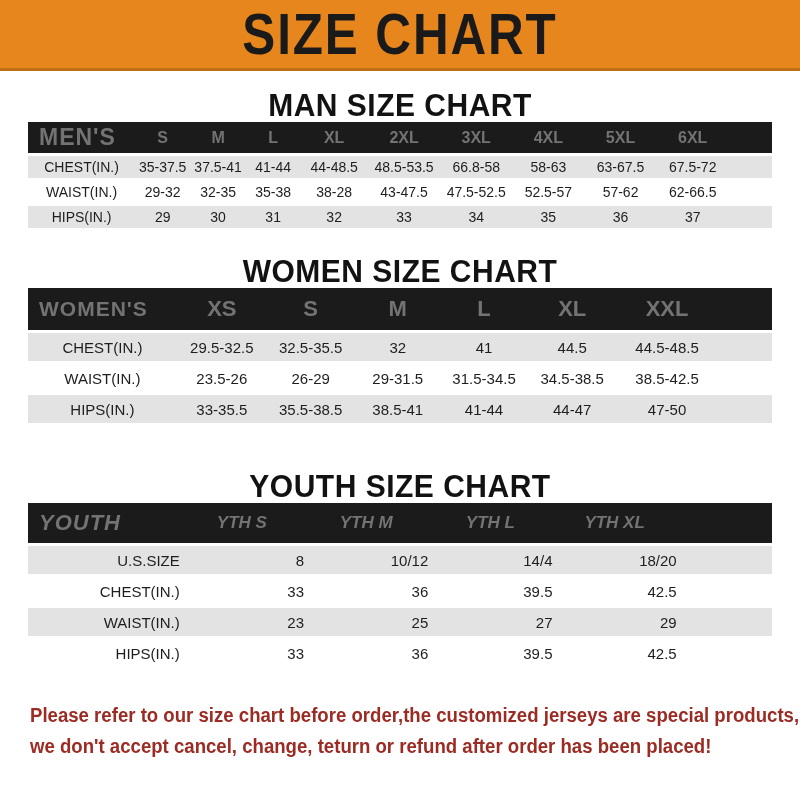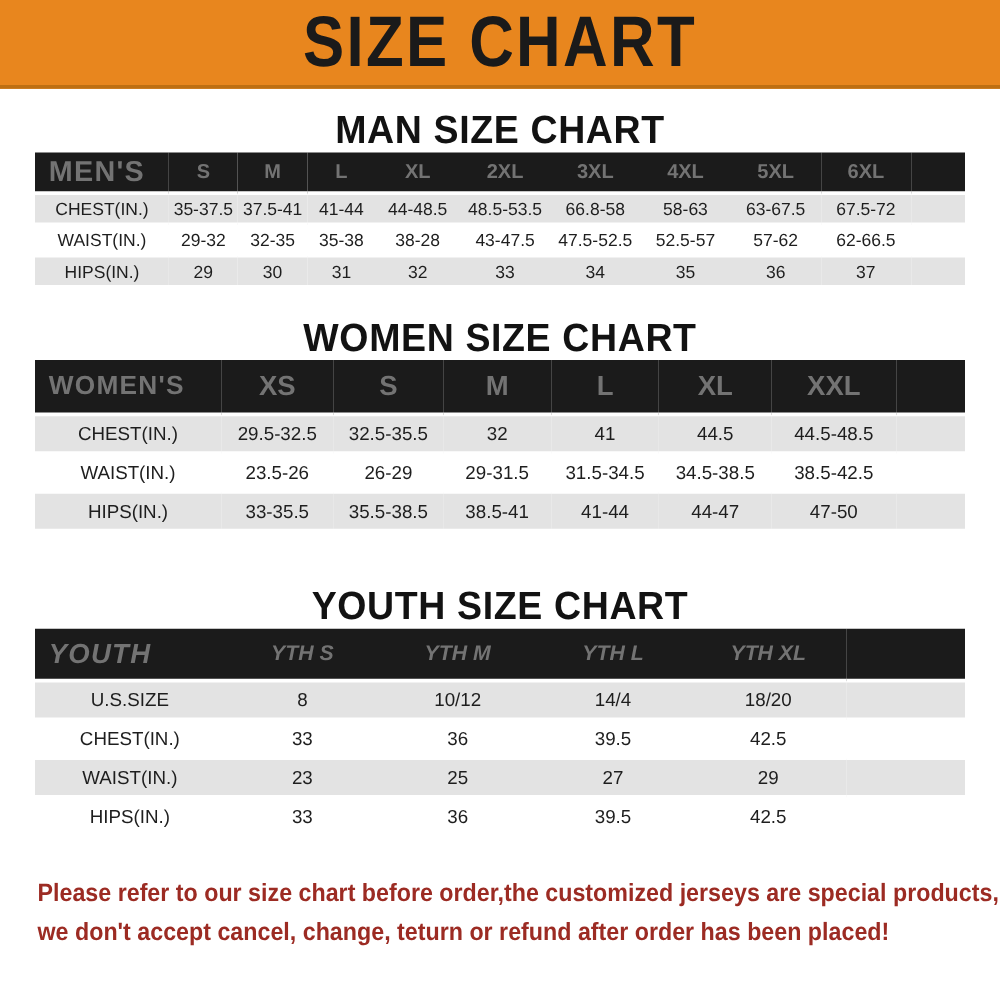--- a/index.html
+++ b/index.html
@@ -73,21 +73,21 @@
     text-align: center;
     vertical-align: middle;
     color: #1E1E1E;
     padding: 0;
     border-top: 3px solid #ffffff;
     background: #ffffff;
   }
   tbody tr:nth-child(odd) td { background: #E3E3E3; }
   .t-men   tbody td { height: 22px; font-size: 14px; }
   .t-women tbody td { height: 28px; font-size: 15px; }
-  .t-youth tbody td { height: 28px; font-size: 15px; }
+  .t-youth tbody td { height: 28px; font-size: 15px; text-align: right; }
 
   
   .notice {
     margin-top: 33px;
     padding-left: 30px;
   }
   .notice p {
     margin: 0;
     font-size: 20px;
     font-weight: bold;

